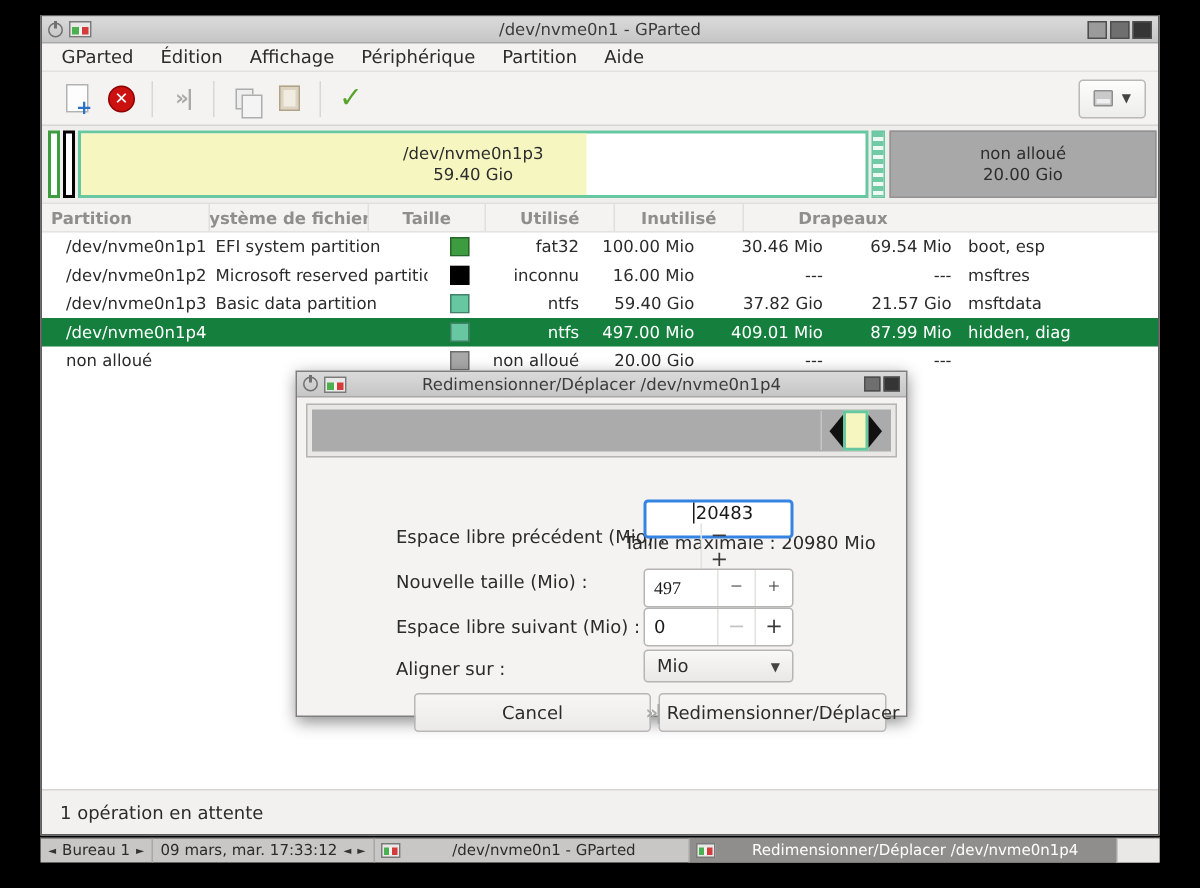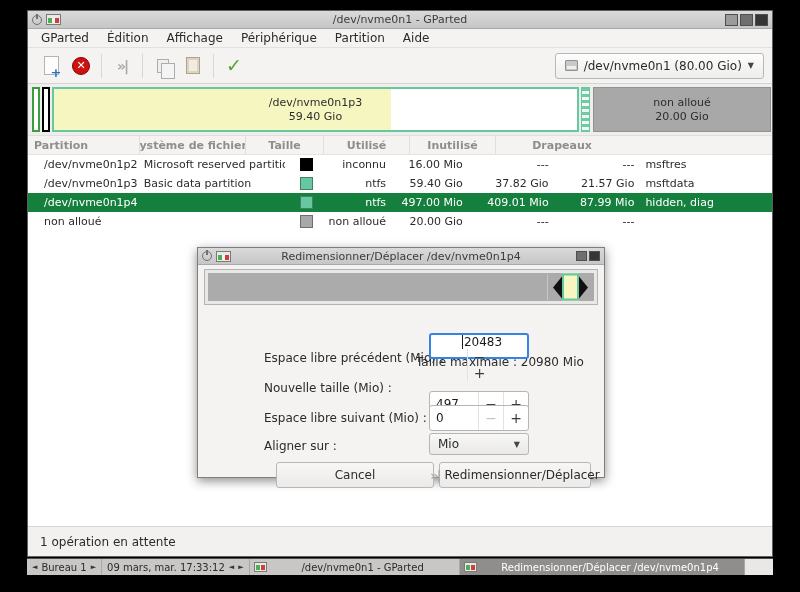--- a/index.html
+++ b/index.html
@@ -236,21 +236,20 @@
     <div class="tool-btn">
         <div class="icon-paste"></div>
       </div>
     <div class="tool-sep"></div>
     <div class="tool-btn">
         <div class="icon-check">✓</div>
       </div>
 
     <div class="device-combo">
       <div class="drive-icon"></div>
-      <span>/dev/nvme0n1 (80.00 Gio)</span>
       <span class="combo-arrow">▼</span>
     </div>
   </div>
 
   <div class="disk-bar">
     <div class="dpart tiny1"></div>
     <div class="dpart tiny2"></div>
     <div class="dpart main">
       <div class="fill" style="background-color: rgb(246, 246, 192);"></div>
       <div class="lbl">
@@ -270,20 +269,34 @@
   <div class="ptable">
     <div class="phead">
       <div class="cell c-part">Partition</div>
       <div class="cell c-fs">Système de fichiers</div>
       <div class="cell c-size">Taille</div>
       <div class="cell c-used">Utilisé</div>
       <div class="cell c-unused">Inutilisé</div>
       <div class="cell c-flags">Drapeaux</div>
     </div>
 
+    <div class="prow">
+      <div class="cell c-part">
+          <span>/dev/nvme0n1p1</span>
+        </div>
+      <div class="cell c-name">EFI system partition</div>
+      <div class="cell c-fs">
+          <span class="swatch" style="background-color: rgb(61, 155, 64);"></span>
+          <span class="fs-name">fat32</span>
+        </div>
+      <div class="cell c-size">100.00 Mio</div>
+      <div class="cell c-used">30.46 Mio</div>
+      <div class="cell c-unused">69.54 Mio</div>
+      <div class="cell c-flags">boot, esp</div>
+    </div>
 
     <div class="prow">
       <div class="cell c-part">
           <span>/dev/nvme0n1p2</span>
         </div>
       <div class="cell c-name">Microsoft reserved partition</div>
       <div class="cell c-fs">
           <span class="swatch" style="background-color: rgb(0, 0, 0);"></span>
           <span class="fs-name">inconnu</span>
         </div>
@@ -372,21 +385,21 @@
     <div class="dlg-label" style="left:218px; top:58px;margin-top:32px;">Taille maximale : 20980 Mio</div>
 
     <div class="dlg-label" style="left:66px; top:86px;">Espace libre précédent (Mio) :</div>
     <div class="spin focused" style="top:68px;flex-direction:column;">
       <div class="val">20483</div>
       <div class="sbtn">−</div>
       <div class="sbtn">+</div>
     </div>
 
     <div class="dlg-label" style="left:66px; top:116px;">Nouvelle taille (Mio) :</div>
-    <div class="spin" style="top:126px;">
+    <div class="spin" style="top:114px;font-family:Liberation Serif, serif;">
       <div class="val">497</div>
       <div class="sbtn">−</div>
       <div class="sbtn">+</div>
     </div>
 
     <div class="dlg-label" style="left:66px; top:146px;">Espace libre suivant (Mio) :</div>
     <div class="spin" style="top:140px;">
       <div class="val">0</div>
       <div class="sbtn disabled">−</div>
       <div class="sbtn">+</div>

